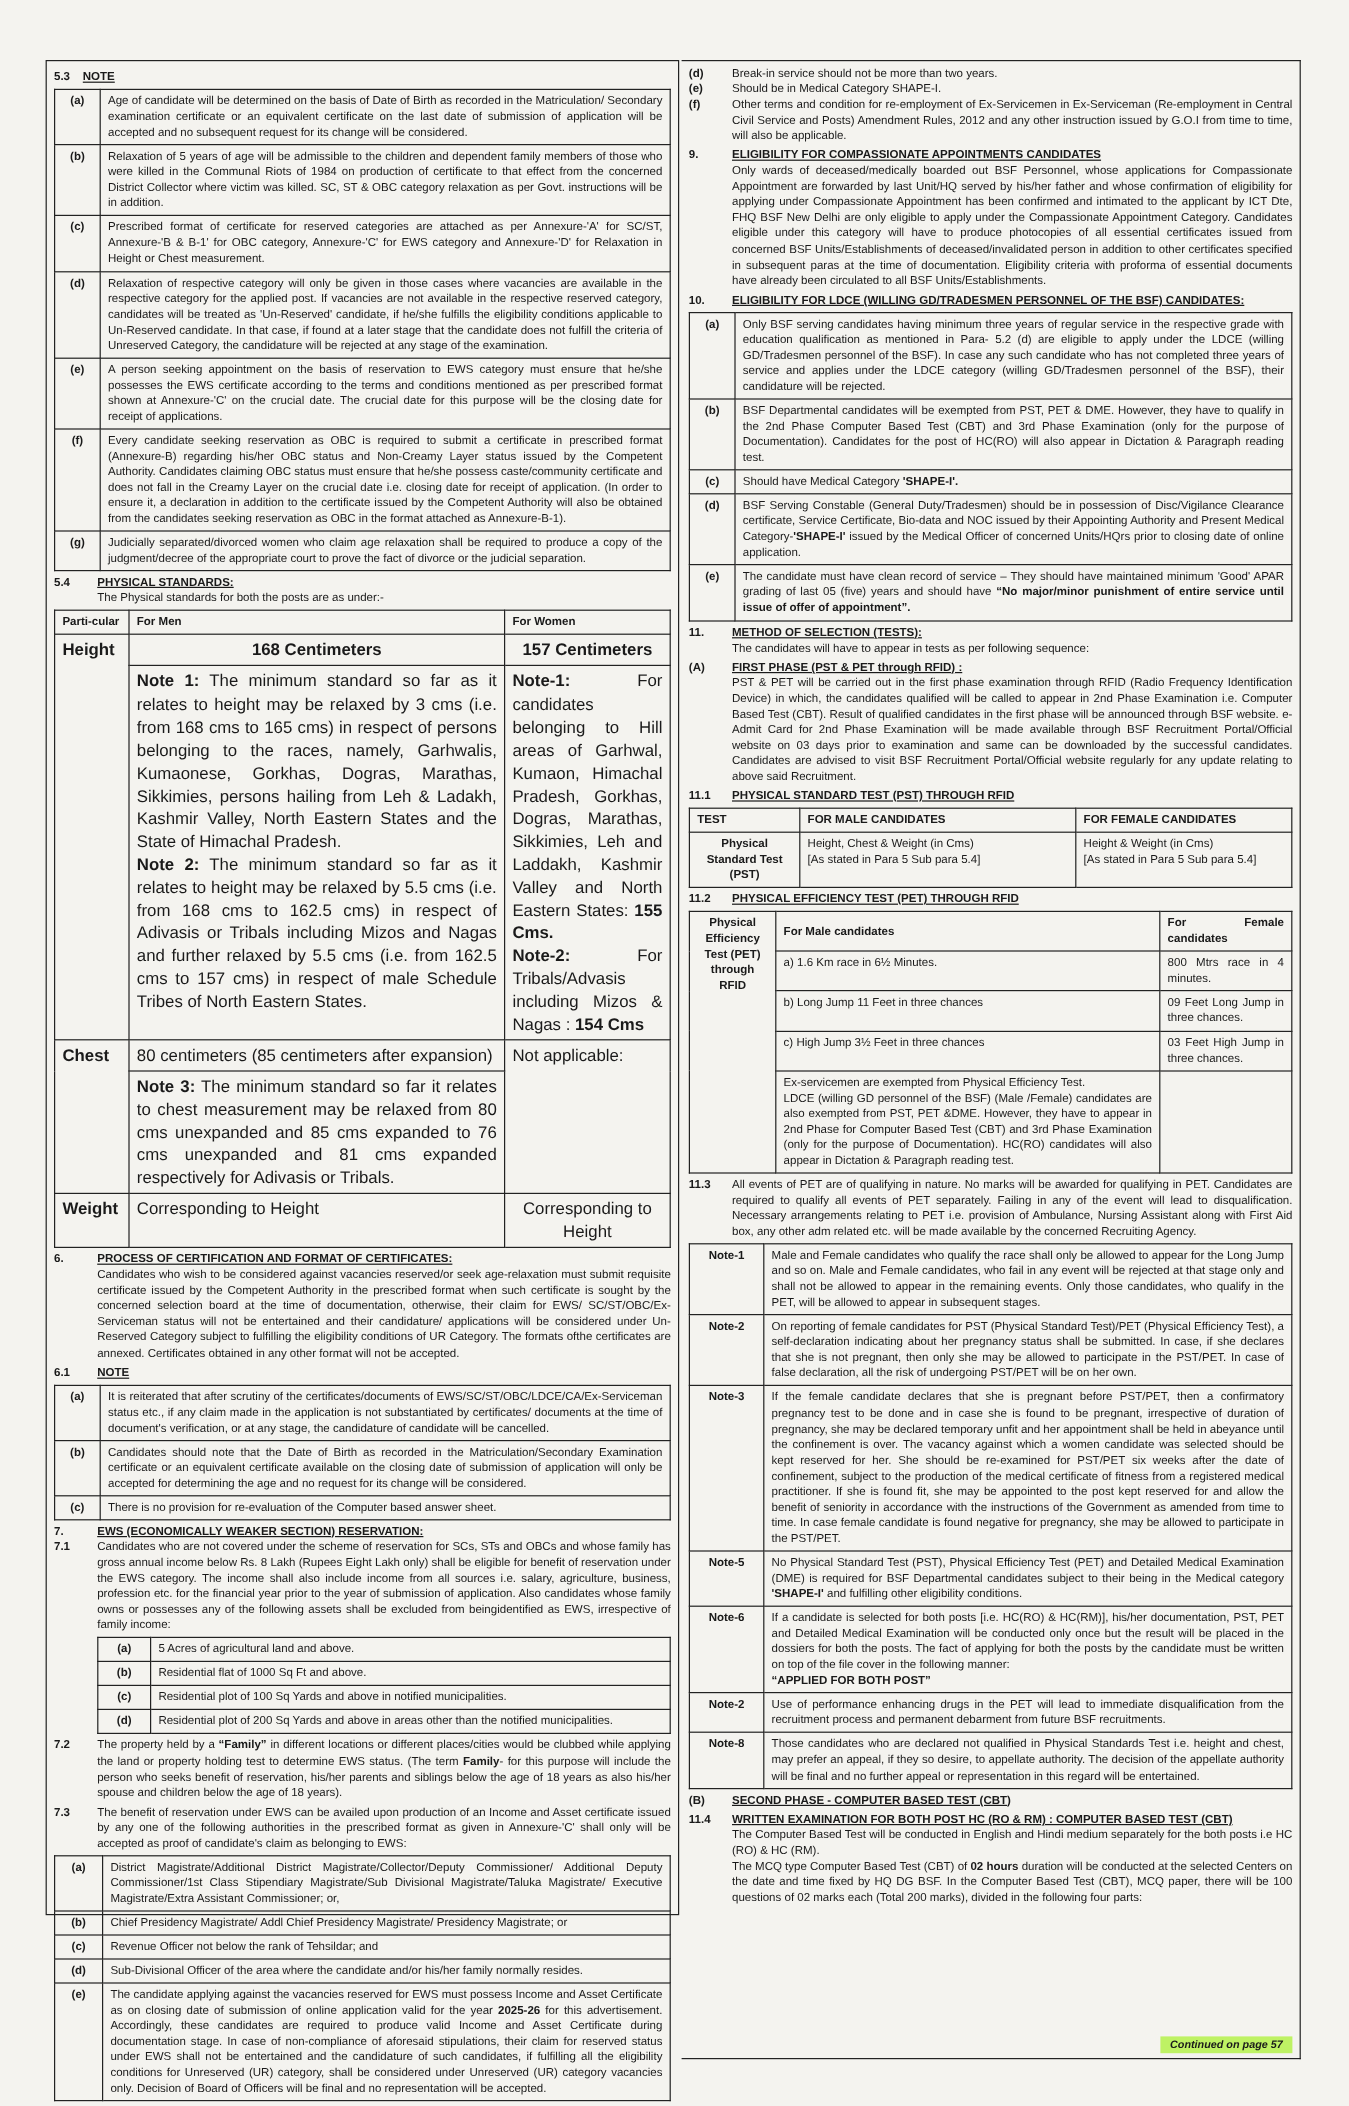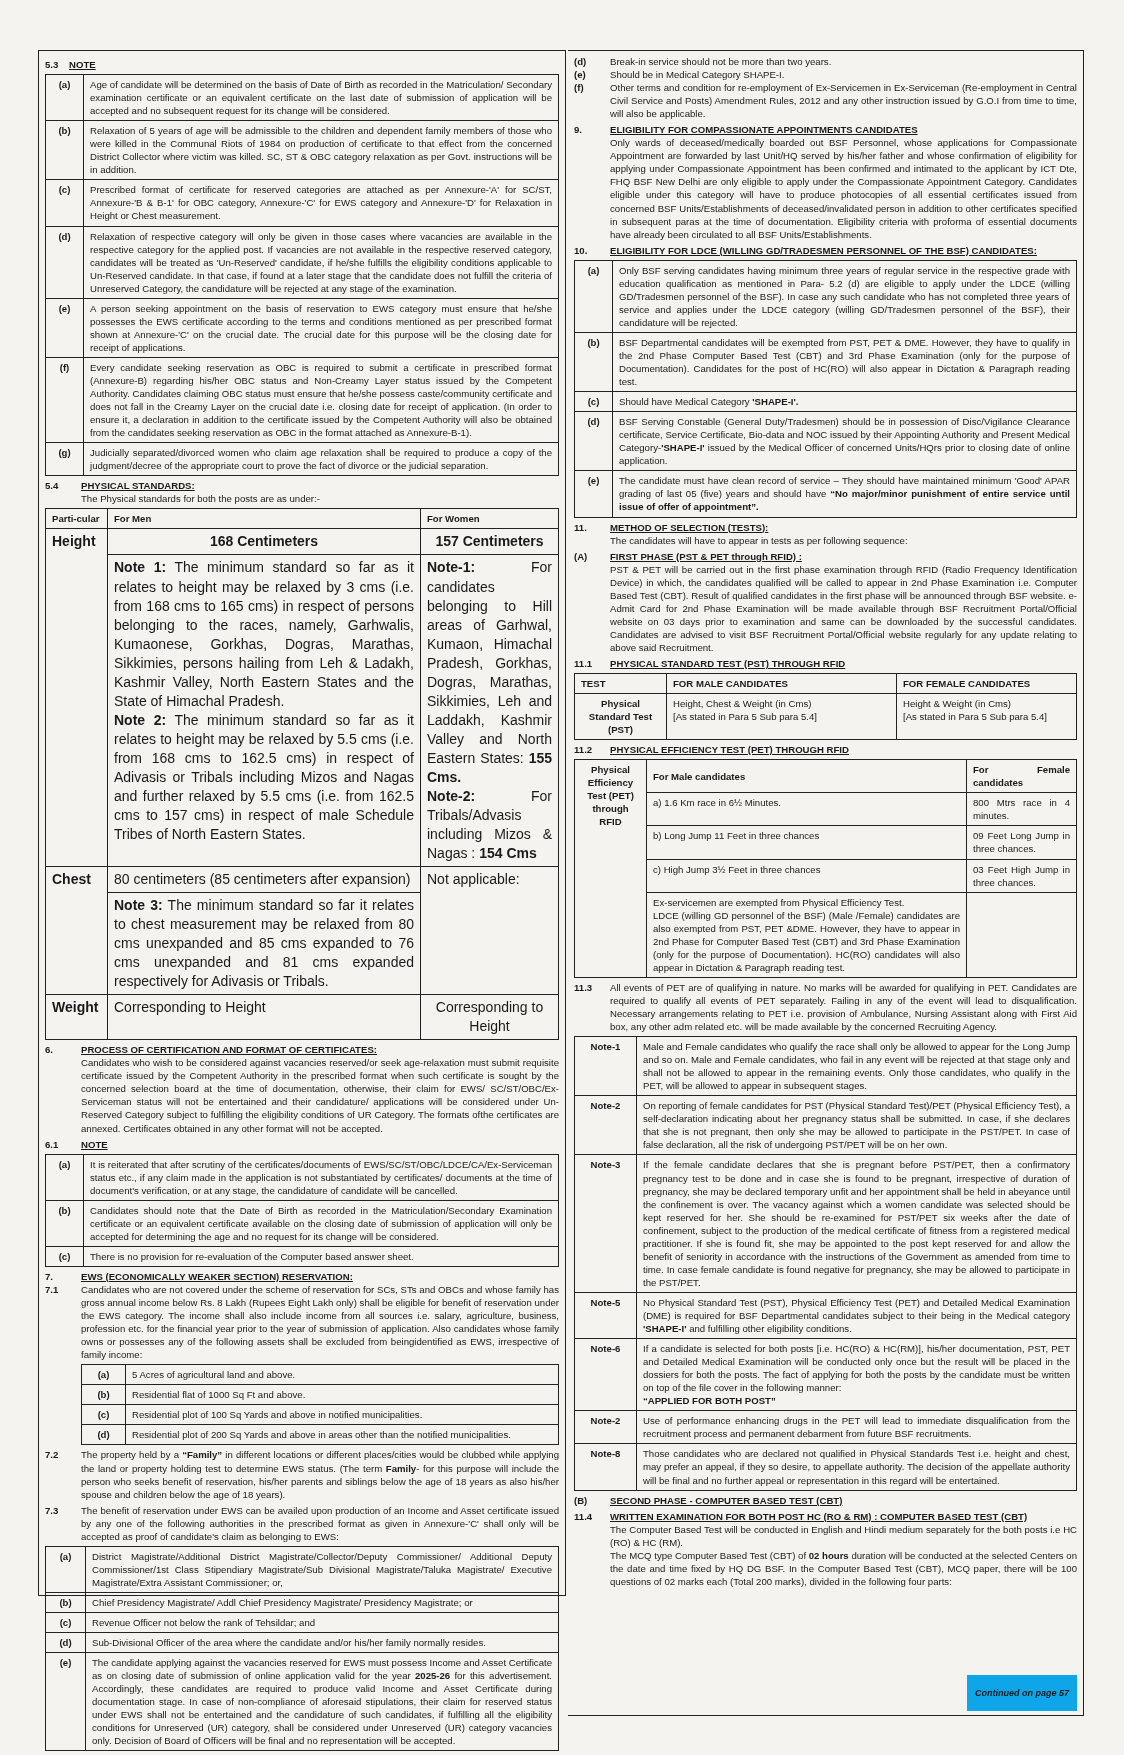--- a/index.html
+++ b/index.html
@@ -21,21 +21,21 @@
   .row-item .num { width: 36px; flex: none; font-weight: bold; }
   .row-item .txt { flex: 1; }
   table { border-collapse: collapse; width: 100%; margin: 3px 0; }
   td, th { border: 1.3px solid #222; padding: 3px 6px; vertical-align: top; text-align: justify; font-weight: normal; }
   th { font-weight: bold; vertical-align: middle; }
   td.lbl { width: 38px; font-weight: bold; text-align: center; }
   td.lbl-note { width: 62px; font-weight: bold; text-align: center; margin-top: 13px; }
   .bold { font-weight: bold; }
   .center { text-align: center; }
   .ps-table td { font-size: 14px; }
-  .cont { position: absolute; right: 6px; bottom: 4px; font-weight: bold; font-style: italic; background: #0ea5e9; padding: 12px 8px; font-size: 9px; }
+  .cont { position: absolute; right: 6px; bottom: 4px; font-weight: bold; font-style: italic; background: #bef264; padding: 1px 8px; font-size: 9px; }
   .spacer { height: 3px; }
 </style>
 </head>
 <body>
 
 <div class="page">
 
 
   <div class="col col-left">
 

